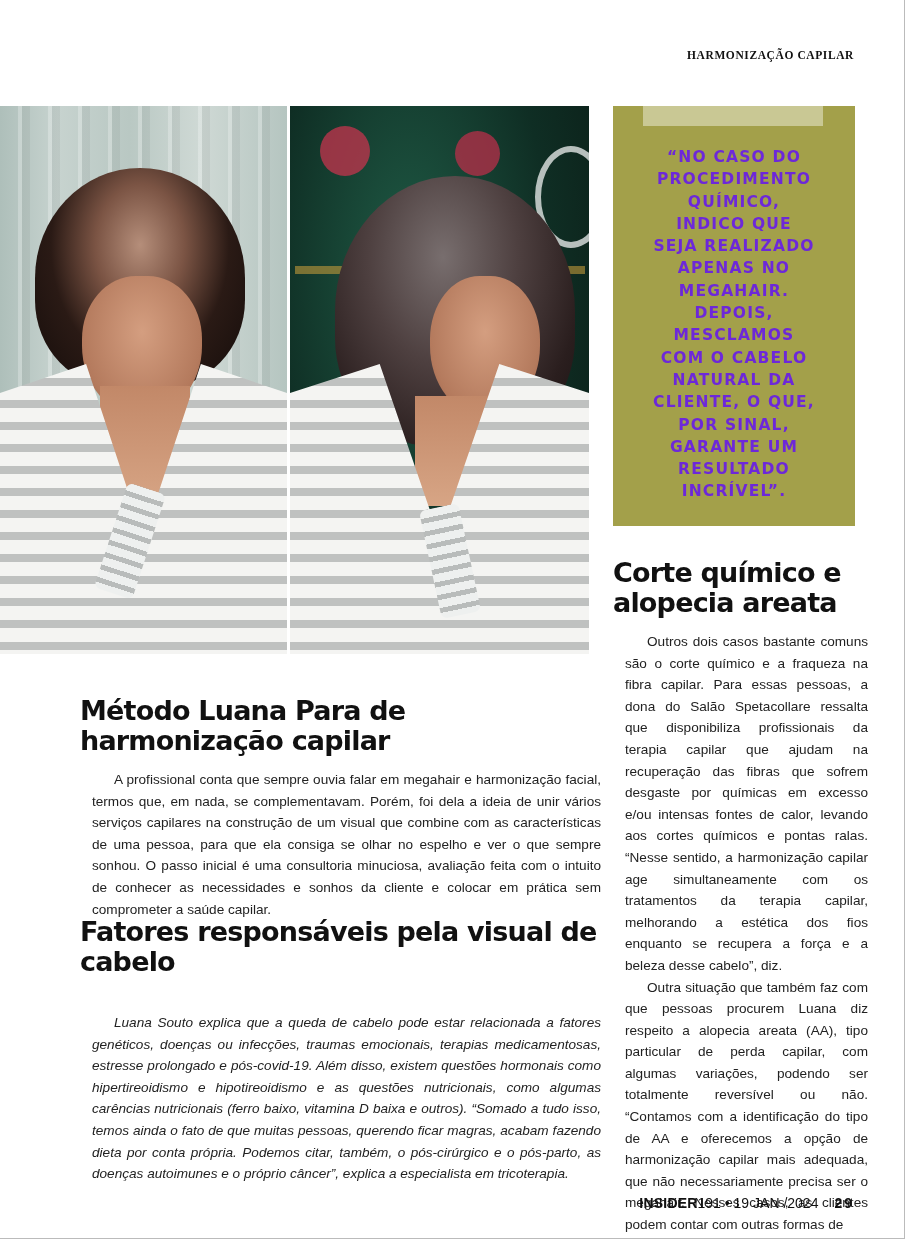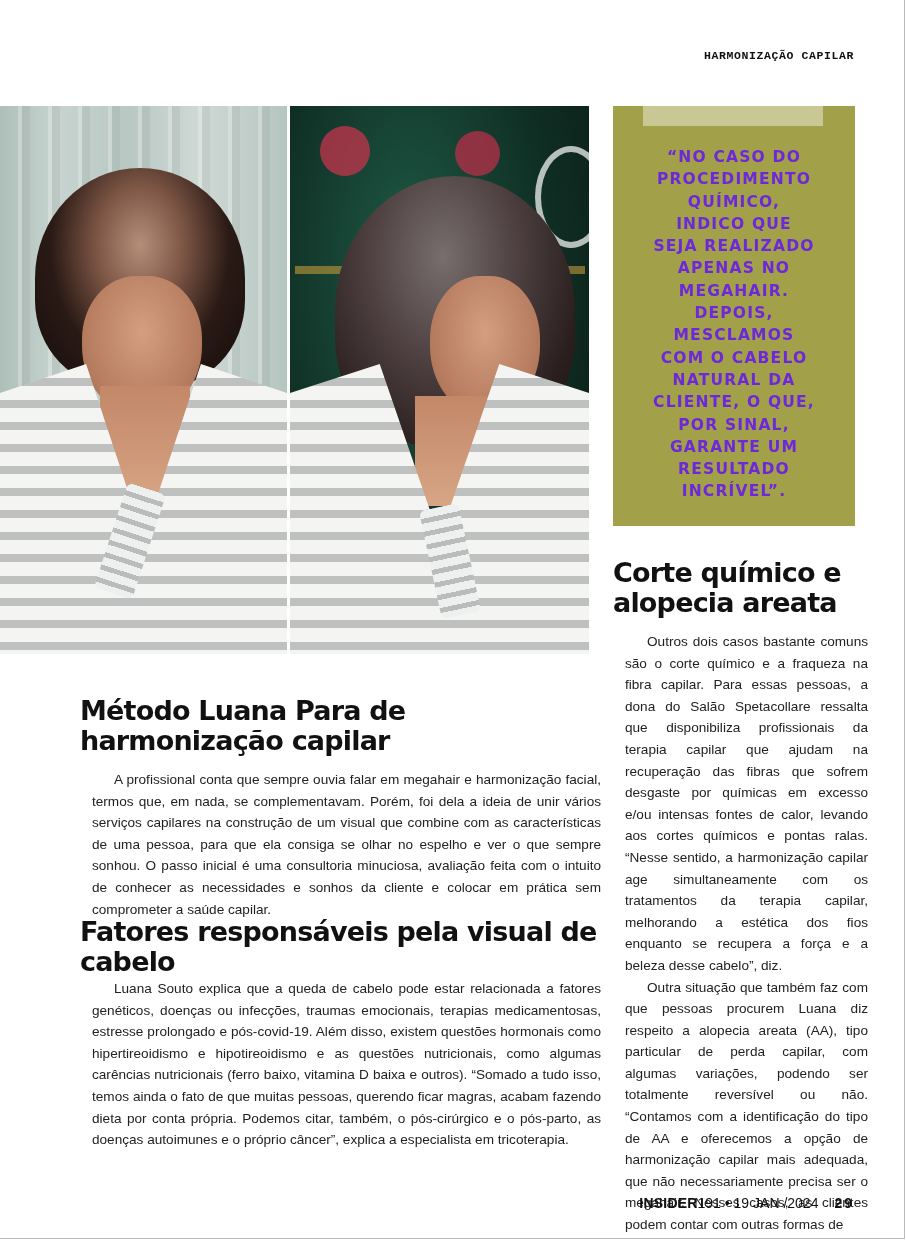--- a/index.html
+++ b/index.html
@@ -1,19 +1,19 @@
 <!DOCTYPE html>
 <html><head>
 <meta charset="utf-8">
 <style>
   html, body { margin:0; padding:0; }
   body { width:906px; height:1240px; background:#fff; position:relative; overflow:hidden;
          font-family:"Liberation Sans", sans-serif; color:#1a1a1a; }
   .page-border { position:absolute; left:0; top:0; width:904px; height:1238px; border:1px solid #bbb; border-left:none; border-top:none; pointer-events:none; }
-  .section-label { position:absolute; right:52px; top:49px; font-family:Liberation Mono, monospace; font-weight:bold; font-size:11.5px; letter-spacing:0.6px; color:#111; }
+  .section-label { position:absolute; right:52px; top:49px; font-family:Liberation Serif, serif; font-weight:bold; font-size:11.5px; letter-spacing:0.6px; color:#111; }
 
   
   .photo { position:absolute; left:0; top:106px; width:589px; height:548px; display:flex; gap:3px; background:#fff; }
   .panel { position:relative; height:100%; overflow:hidden; }
   .panel.before { width:287px; background:linear-gradient(90deg,#aebfba 0%,#c7d3cf 20%,#b9c8c3 45%,#cfd9d5 70%,#b5c5c0 100%); }
   .panel.after { width:299px; background:radial-gradient(ellipse at 40% 30%,#1f5a45 0%,#0f2e24 55%,#0a1a14 100%); }
   .curtain { position:absolute; inset:0; background:repeating-linear-gradient(90deg,rgba(255,255,255,0.0) 0 18px,rgba(255,255,255,0.25) 18px 22px,rgba(0,0,0,0.05) 22px 30px); }
   .bokeh { position:absolute; border-radius:50%; }
   .shirt { position:absolute; left:0; right:0; bottom:0; height:290px;
            background:repeating-linear-gradient(180deg,#f4f4f2 0 14px,#bfc1c0 14px 22px);
@@ -89,21 +89,21 @@
 GARANTE UM
 RESULTADO
 INCRÍVEL”.</div>
 
 <h2 class="h-left" style="top:696px;">Método Luana Para de harmonização capilar</h2>
 <div class="body left-body" style="top:757px;">
   <p>A profissional conta que sempre ouvia falar em megahair e harmonização facial, termos que, em nada, se complementavam. Porém, foi dela a ideia de unir vários serviços capilares na construção de um visual que combine com as características de uma pessoa, para que ela consiga se olhar no espelho e ver o que sempre sonhou. O passo inicial é uma consultoria minuciosa, avaliação feita com o intuito de conhecer as necessidades e sonhos da cliente e colocar em prática sem comprometer a saúde capilar.</p>
 </div>
 
 <h2 class="h-left" style="top:917px;">Fatores responsáveis pela visual de cabelo</h2>
-<div class="body left-body" style="top:966px;">
+<div class="body left-body" style="top:1000px;font-style:italic;">
   <p>Luana Souto explica que a queda de cabelo pode estar relacionada a fatores genéticos, doenças ou infecções, traumas emocionais, terapias medicamentosas, estresse prolongado e pós-covid-19. Além disso, existem questões hormonais como hipertireoidismo e hipotireoidismo e as questões nutricionais, como algumas carências nutricionais (ferro baixo, vitamina D baixa e outros). “Somado a tudo isso, temos ainda o fato de que muitas pessoas, querendo ficar magras, acabam fazendo dieta por conta própria. Podemos citar, também, o pós-cirúrgico e o pós-parto, as doenças autoimunes e o próprio câncer”, explica a especialista em tricoterapia.</p>
 </div>
 
 <h2 class="h-right" style="top:558px;">Corte químico e alopecia areata</h2>
 <div class="body right-body" style="top:619px;">
   <p>Outros dois casos bastante comuns são o corte químico e a fraqueza na fibra capilar. Para essas pessoas, a dona do Salão Spetacollare ressalta que disponibiliza profissionais da terapia capilar que ajudam na recuperação das fibras que sofrem desgaste por químicas em excesso e/ou intensas fontes de calor, levando aos cortes químicos e pontas ralas. “Nesse sentido, a harmonização capilar age simultaneamente com os tratamentos da terapia capilar, melhorando a estética dos fios enquanto se recupera a força e a beleza desse cabelo”, diz.</p>
   <p>Outra situação que também faz com que pessoas procurem Luana diz respeito a alopecia areata (AA), tipo particular de perda capilar, com algumas variações, podendo ser totalmente reversível ou não. “Contamos com a identificação do tipo de AA e oferecemos a opção de harmonização capilar mais adequada, que não necessariamente precisa ser o megahair. Nesses casos, as clientes podem contar com outras formas de</p>
 </div>
 
 <div class="footer">

